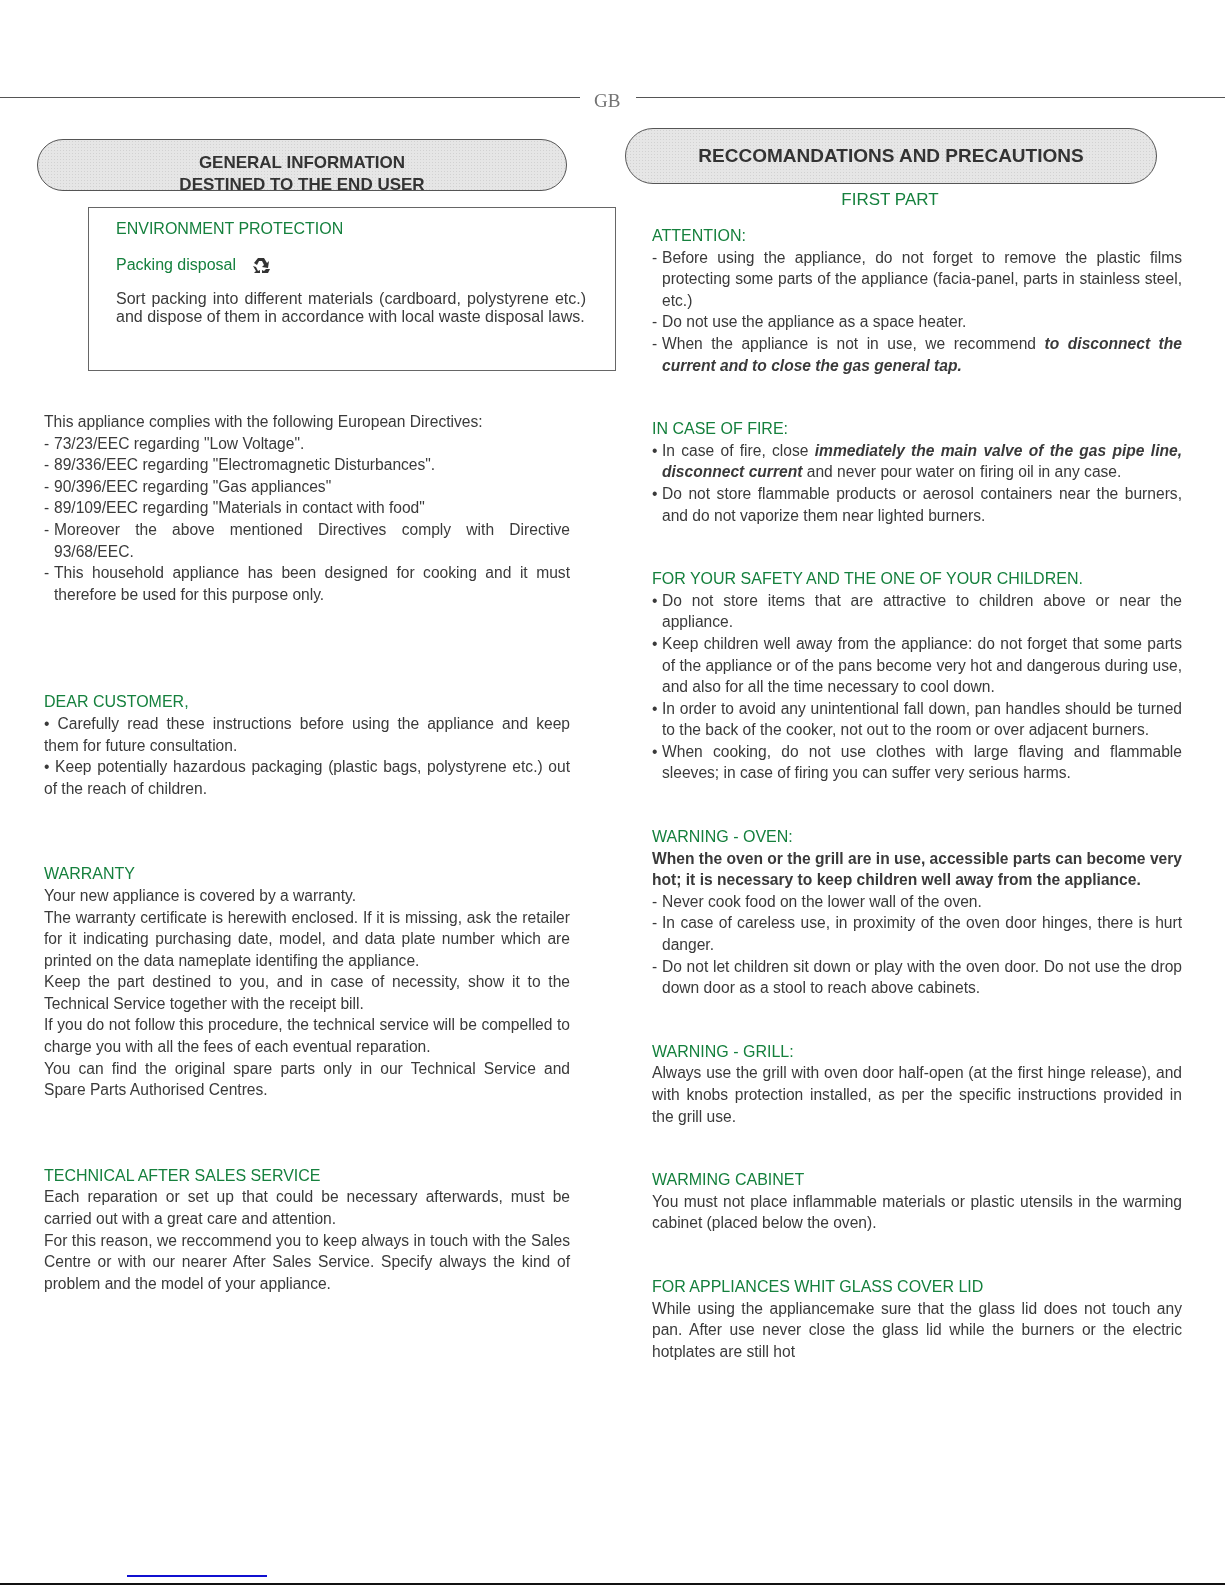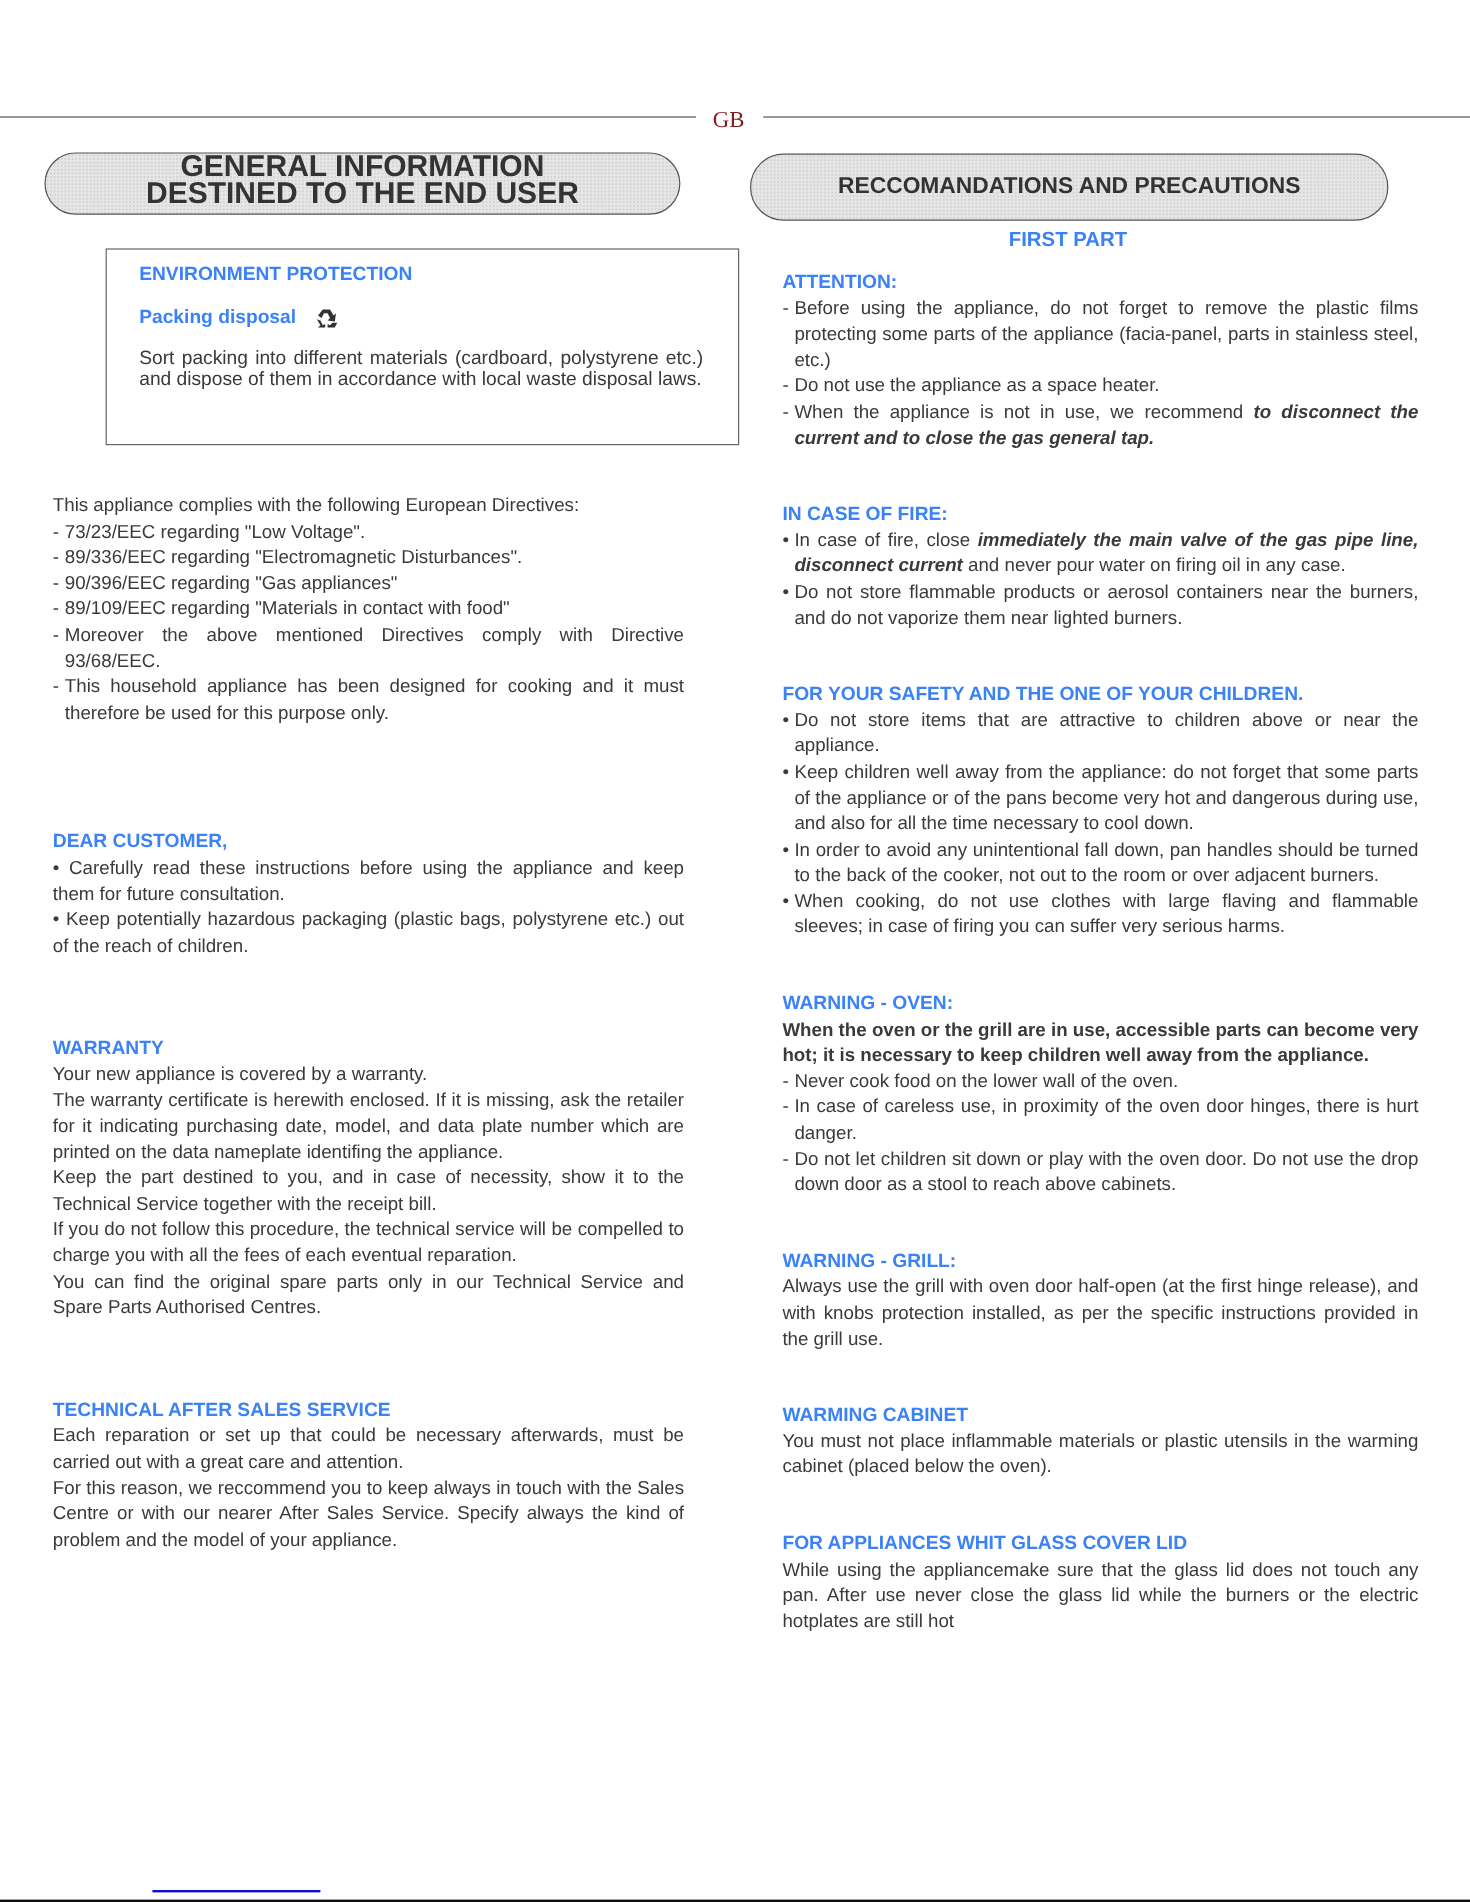--- a/index.html
+++ b/index.html
@@ -1,43 +1,43 @@
 <!DOCTYPE html>
 <html><head>
 <meta charset="utf-8">
 <style>
   html, body { margin:0; padding:0; background:#ffffff; }
   body { width:1225px; height:1585px; position:relative; overflow:hidden;
          font-family:"Liberation Sans", sans-serif; color:#3a3a3a; }
   .topline { position:absolute; top:97px; height:1px; background:#555; }
-  .gb { position:absolute; top:90px; left:594px; font-family:"Liberation Serif", serif; font-size:19px; color:#7f1d1d; }
+  .gb { position:absolute; top:90px; left:594px; font-family:"Liberation Serif", serif; font-size:19px; color:#737373; }
   .pill { position:absolute; border:1.5px solid #555; border-radius:40px;
           background:#e6e6e6; text-align:center; font-weight:bold; color:#333;
           background-image: radial-gradient(#d2d2d2 0.6px, transparent 0.8px); background-size:3px 3px; }
   .col { position:absolute; font-size:15.6px; line-height:21.6px; }
-  .h { font-weight:bold; font-size:16px; color:#3b82f6; }
+  .h { font-weight:normal; font-size:16px; color:#15803d; }
   p { margin:0; }
   .just { text-align:justify; }
   .li { display:flex; }
   .li .mk { width:10px; flex:none; }
   .li .tx { flex:1; text-align:justify; }
   .box { position:absolute; left:42px; top:207px; width:526px; height:162px; border:1px solid #666;margin-left:46px; }
   .bi { font-weight:bold; font-style:italic; }
   .b { font-weight:bold; }
   .link-line { position:absolute; left:127px; top:1575px; width:140px; height:2px; background:#1010d0; }
   .bottom-line { position:absolute; left:0; top:1583px; width:1225px; height:2px; background:#111; }
 </style>
 </head>
 <body>
 
 <div class="topline" style="left:0;width:580px;"></div>
 <div class="gb">GB</div>
 <div class="topline" style="left:636px;width:589px;"></div>
 
-<div class="pill" style="left:37px;top:127px;width:530px;height:52px;font-size:25px;line-height:22px;padding-top:0;box-sizing:border-box;">
+<div class="pill" style="left:37px;top:139px;width:530px;height:52px;font-size:17px;line-height:22px;padding-top:12px;box-sizing:border-box;">
   <div>GENERAL INFORMATION</div>
   <div>DESTINED TO THE END USER</div>
 </div>
 
 <div class="box">
   <div style="position:absolute;left:27px;top:12px;" class="h">ENVIRONMENT PROTECTION</div>
   <div style="position:absolute;left:27px;top:48px;display:flex;">
     <span class="h">Packing disposal</span>
     <span style="margin-left:14px;display:inline-block;width:22px;height:24px;">
       <svg width="22" height="24" viewBox="0 0 22 24">

